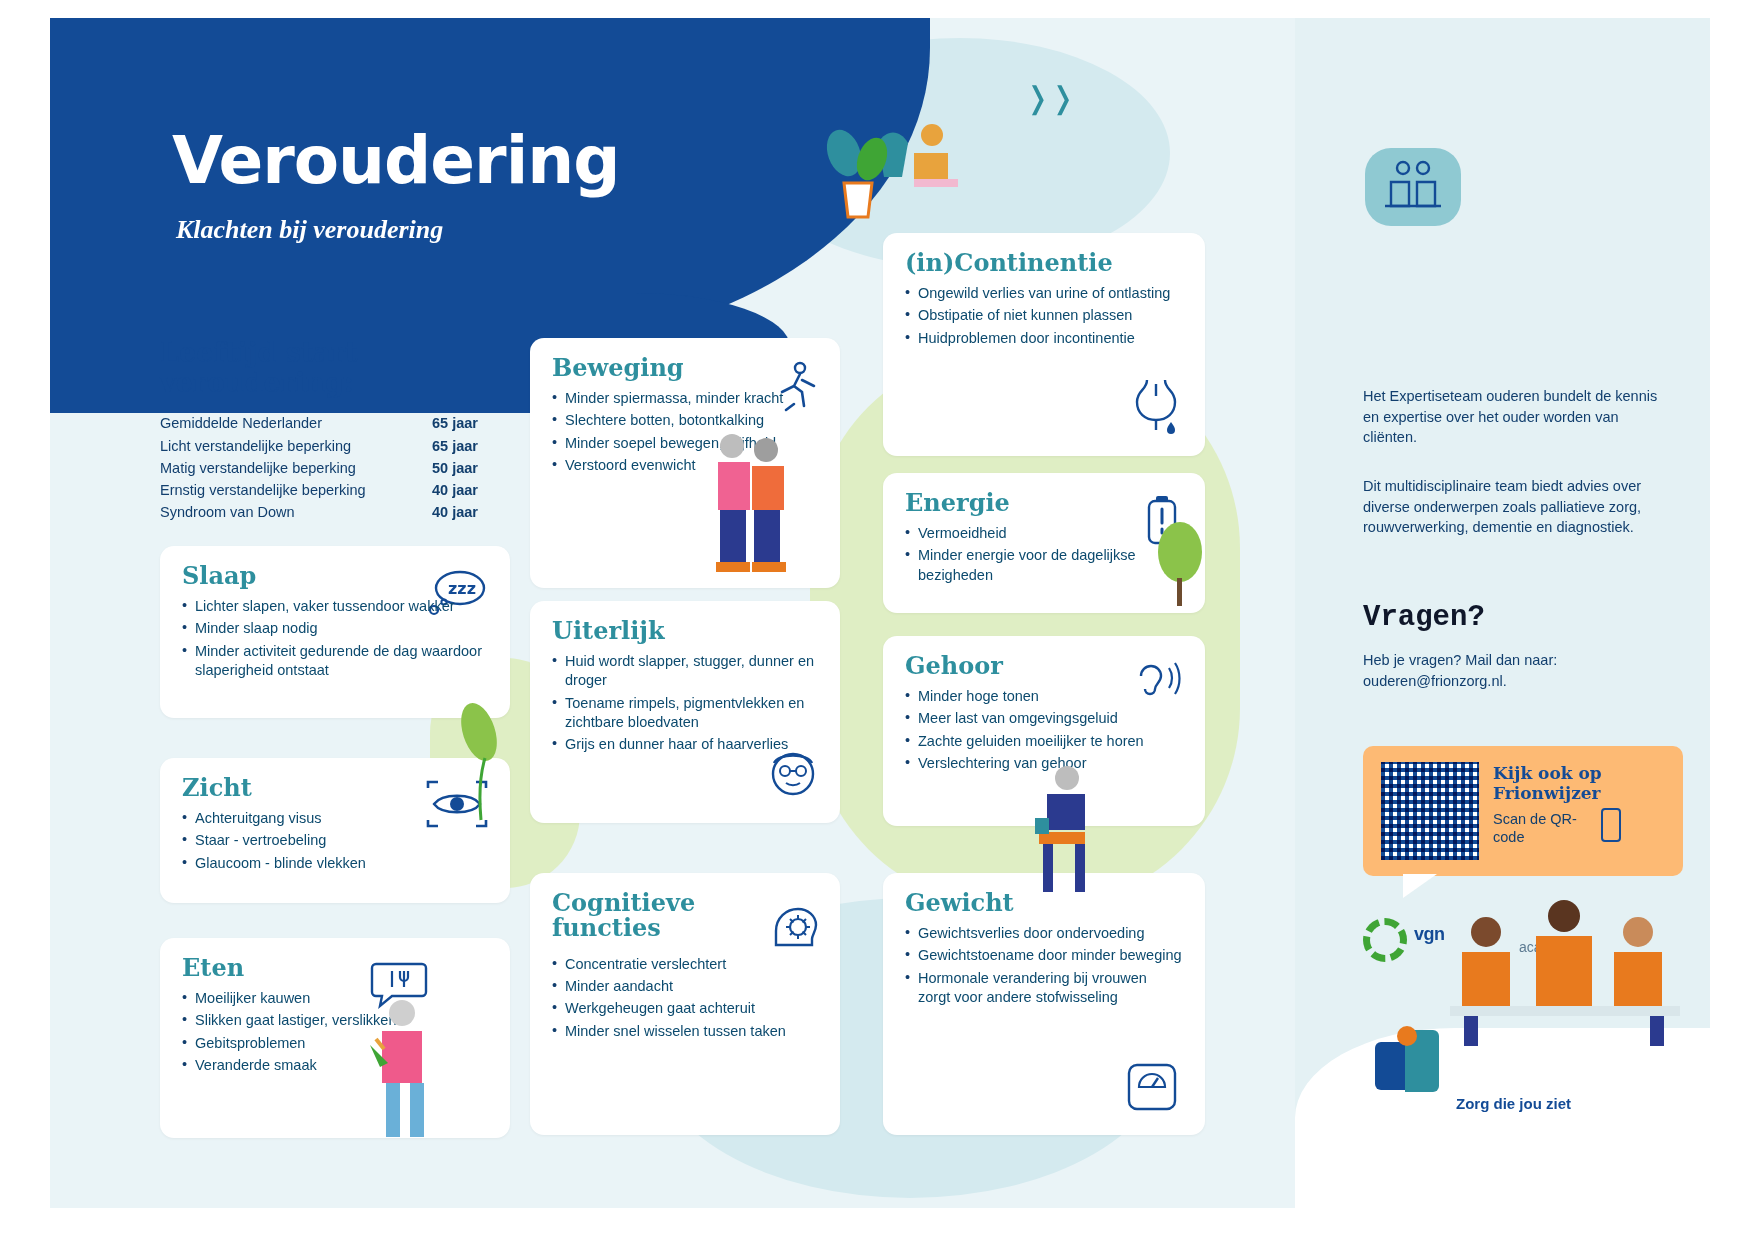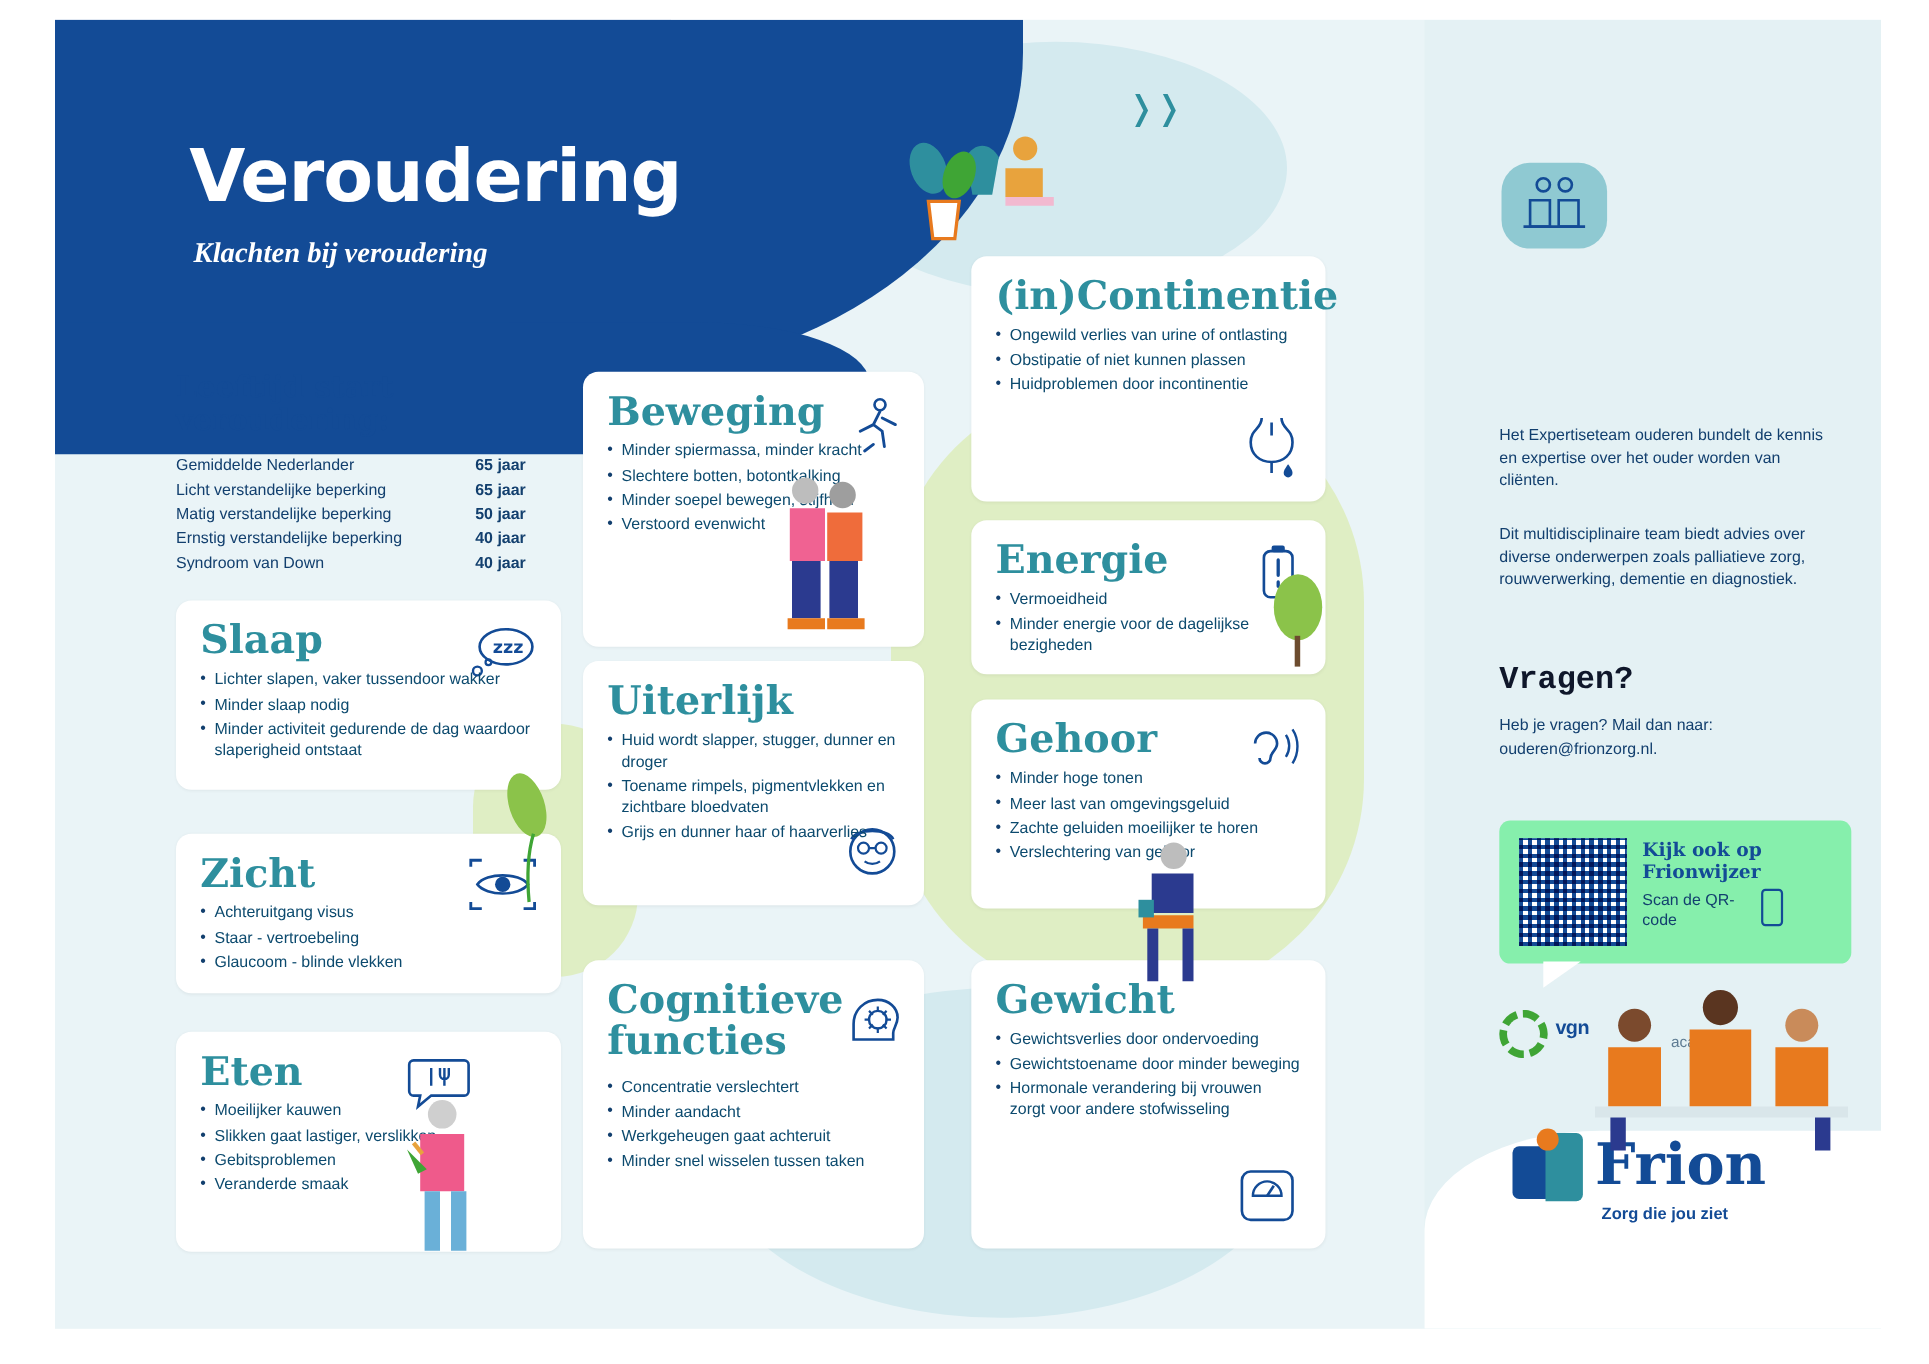--- a/index.html
+++ b/index.html
@@ -80,21 +80,21 @@
     position:absolute; left:1313px; top:583px;
     color:#0f172a; font-size:29px; font-weight:bold;
     font-family:Liberation Mono, monospace;
   }
   
   .card {
     position:absolute; background:#ffffff; border-radius:14px;
     box-shadow:0 1px 3px rgba(0,0,0,0.05);
   }
   .card h3 {
-    margin:0; color:#2e8f9e; font-size:36px; font-weight:bold;
+    margin:0; color:#2e8f9e; font-size:24px; font-weight:bold;
     font-family:"DejaVu Serif", serif; line-height:1.04;
   }
   .card ul {
     margin:8px 0 0 0; padding:0; list-style:none;
   }
   .card li {
     color:#0c4a6e; font-size:14.5px; line-height:1.33; margin-bottom:3px;
     padding-left:13px; position:relative;
   }
   .card li:before {
@@ -109,21 +109,21 @@
   }
   .lt-row {
     display:flex; justify-content:space-between; color:#123f6e;
     font-size:14.5px; line-height:1.52; width:318px;
   }
   .lt-row .val { font-weight:bold; }
   .lt-rows { margin-top:14px; }
   
   .qr-box {
     position:absolute; left:1313px; top:728px; width:320px; height:130px;
-    background:#86efac; border-radius:10px;
+    background:#fdba74; border-radius:10px;
   }
   .qr-box:after{
     content:""; position:absolute; left:40px; bottom:-22px;
     border-left:0 solid transparent; border-right:34px solid transparent;
     border-top:24px solid #ffffff;
   }
   .qr {
     position:absolute; left:18px; top:16px; width:98px; height:98px;
     background:
       repeating-linear-gradient(90deg,#134b96 0 4px, #fff 4px 8px),
@@ -394,21 +394,20 @@
 
     <div class="vgn-ring"></div>
     <div class="vgn-text">vgn</div>
     <div class="vgn-sub">academie</div>
 
     <div class="frion-mark">
       <div class="b1"></div>
         <div class="b2"></div>
         <div class="b3"></div>
     </div>
-    <div class="frion-text">Frion</div>
     <div class="frion-claim">Zorg die jou ziet</div>
 
     <div class="ill" style="left:820px;top:95px;">
       <svg width="110" height="110" viewBox="0 0 110 110">
           <circle cx="62" cy="22" r="11" fill="#e8a33d"></circle>
           <path d="M44 40h34v26H44z" fill="#e8a33d"></path>
           <path d="M44 66h44v8H44z" fill="#f2b9d0"></path>
           <path d="M8 30c8-14 22-14 30 0l-6 34H14z" fill="#2e8f9e"></path>
         </svg>
     </div>

